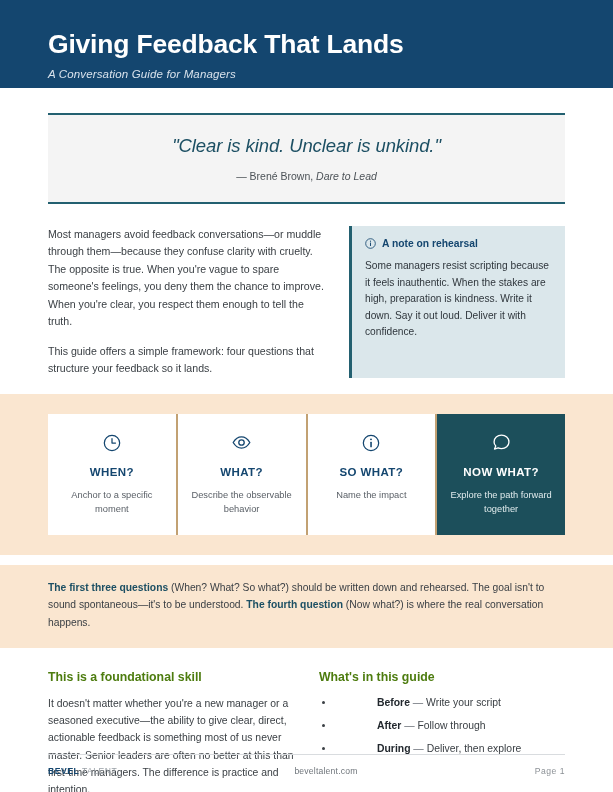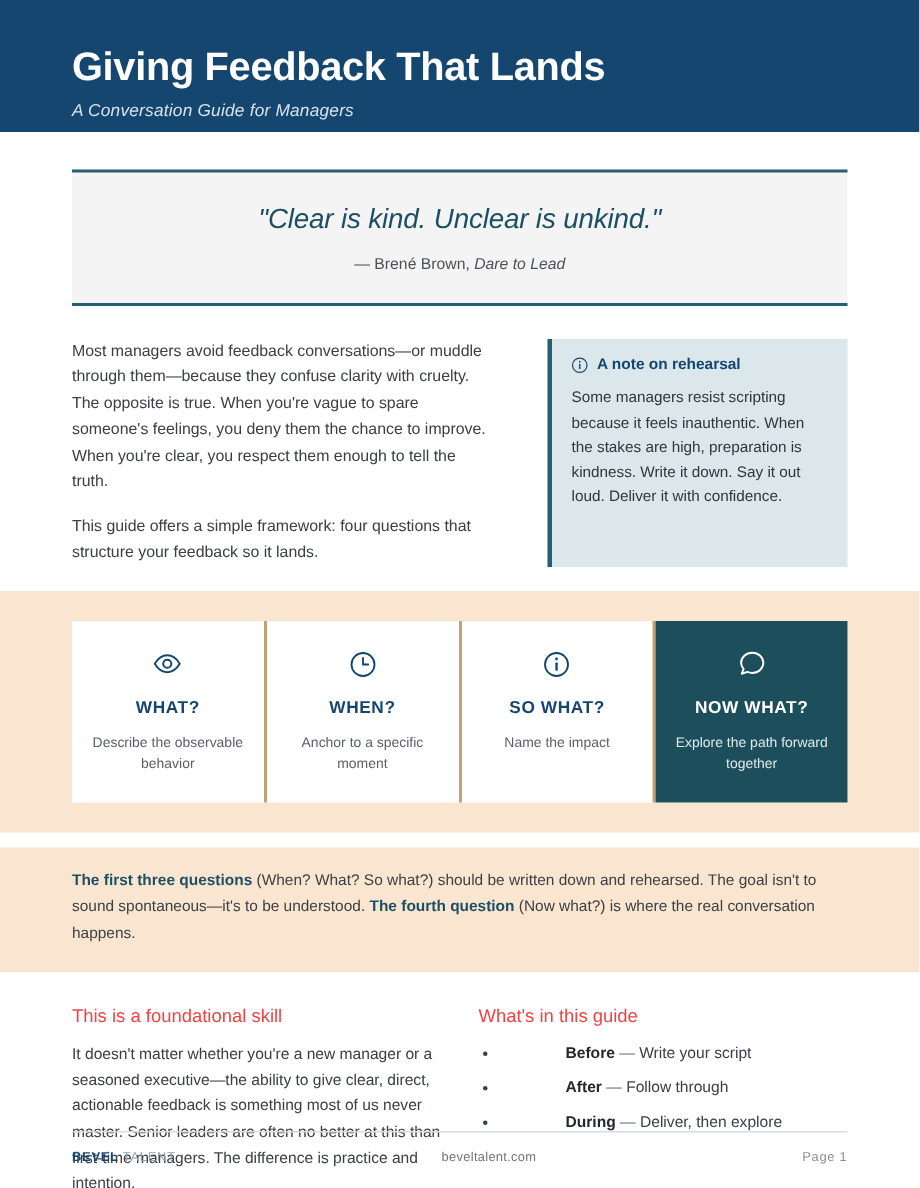--- a/index.html
+++ b/index.html
@@ -61,21 +61,21 @@
     color: #4c5257;
     font-size: 10.5px;
     margin: 0;
   }
   .quote-attrib .work { font-style: italic; text-align: center; }
 
   
   .intro {
     display: flex;
     margin: 22px 48px 0 48px;
-    gap: 38px;
+    gap: 22px;
   }
   .intro-left {
     width: 279px;
     flex: none;
   }
   .intro-left p {
     font-size: 10.6px;
     line-height: 1.65;
     color: #3b4045;
     margin: 0 0 12px 0;
@@ -166,23 +166,23 @@
   .callout-text b { color: #1c4f63; }
 
   
   .bottom {
     display: flex;
     margin: 22px 48px 0 48px;
     gap: 25px;
   }
   .bottom-col { flex: 1; }
   .sec-heading {
-    color: #ef4444;
+    color: #4d7c0f;
     font-size: 12.3px;
-    font-weight: normal;
+    font-weight: bold;
     margin: 0 0 11px 0;
   }
   .bottom-col p {
     font-size: 10.4px;
     line-height: 1.66;
     color: #3b4045;
     margin: 0;
   }
   .guide-list {
     margin: 0;
@@ -260,38 +260,38 @@
     </div>
     <p class="note-body">Some managers resist scripting because it feels inauthentic. When the stakes are high, preparation is kindness. Write it down. Say it out loud. Deliver it with confidence.</p>
   </div>
 </div>
 
 <div class="card-band">
   <div class="cards">
 
     <div class="card">
       <div class="card-icon">
+        <svg viewBox="0 0 24 24" width="20" height="20">
+            <circle cx="12" cy="12" r="9.2" fill="none" stroke="#14466f" stroke-width="1.5"></circle>
+            <path d="M12 6.8 V12 H16.2" fill="none" stroke="#14466f" stroke-width="1.5" stroke-linecap="round" stroke-linejoin="round"></path>
+          </svg>
+      </div>
+      <p class="card-title">WHEN?</p>
+      <p class="card-desc">Anchor to a specific moment</p>
+    </div>
+
+    <div class="card">
+      <div class="card-icon">
         <svg viewBox="0 0 24 24" width="21" height="21">
             <path d="M2.5 12 C5.5 7 8.8 5.6 12 5.6 C15.2 5.6 18.5 7 21.5 12 C18.5 17 15.2 18.4 12 18.4 C8.8 18.4 5.5 17 2.5 12 Z" fill="none" stroke="#14466f" stroke-width="1.5" stroke-linejoin="round"></path>
             <circle cx="12" cy="12" r="3.1" fill="none" stroke="#14466f" stroke-width="1.5"></circle>
           </svg>
       </div>
       <p class="card-title">WHAT?</p>
       <p class="card-desc">Describe the observable behavior</p>
-    </div>
-
-    <div class="card">
-      <div class="card-icon">
-        <svg viewBox="0 0 24 24" width="20" height="20">
-            <circle cx="12" cy="12" r="9.2" fill="none" stroke="#14466f" stroke-width="1.5"></circle>
-            <path d="M12 6.8 V12 H16.2" fill="none" stroke="#14466f" stroke-width="1.5" stroke-linecap="round" stroke-linejoin="round"></path>
-          </svg>
-      </div>
-      <p class="card-title">WHEN?</p>
-      <p class="card-desc">Anchor to a specific moment</p>
     </div>
 
     <div class="card">
       <div class="card-icon">
         <svg viewBox="0 0 24 24" width="20" height="20">
             <circle cx="12" cy="12" r="9.2" fill="none" stroke="#14466f" stroke-width="1.5"></circle>
             <circle cx="12" cy="7.6" r="1.15" fill="#14466f"></circle>
             <rect x="11.1" y="10.4" width="1.9" height="6.6" rx="0.6" fill="#14466f"></rect>
           </svg>
       </div>

